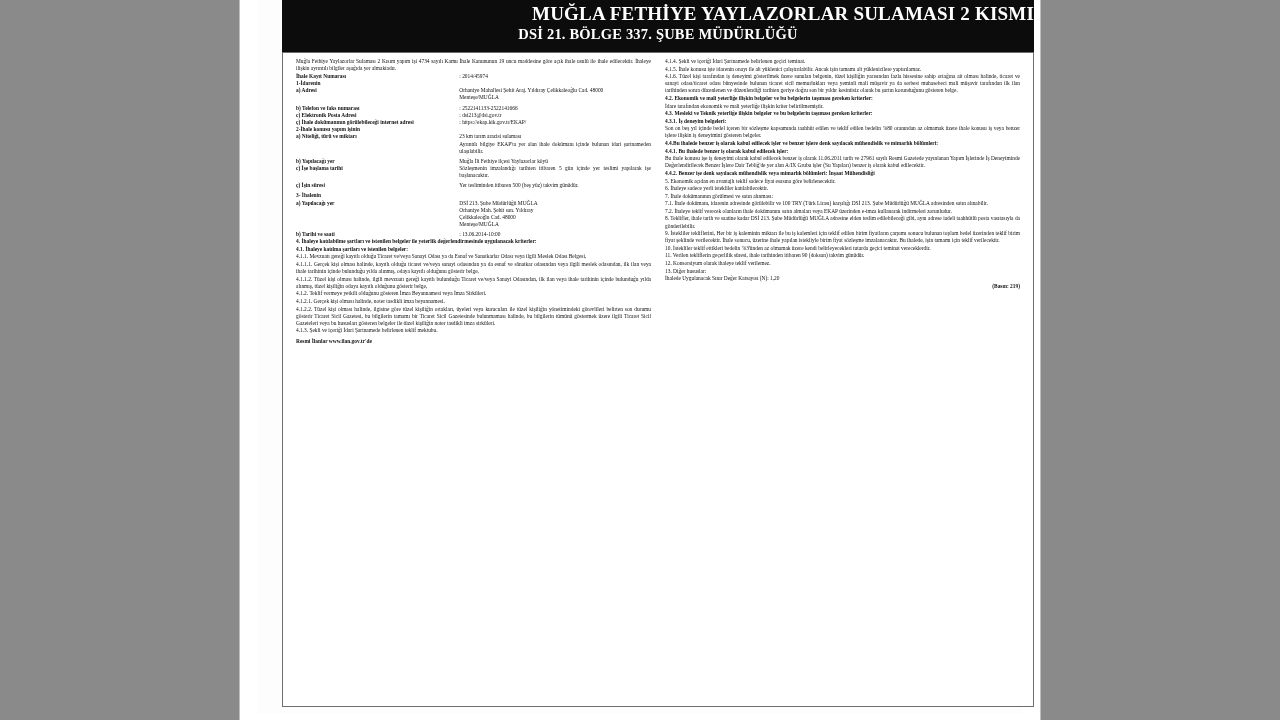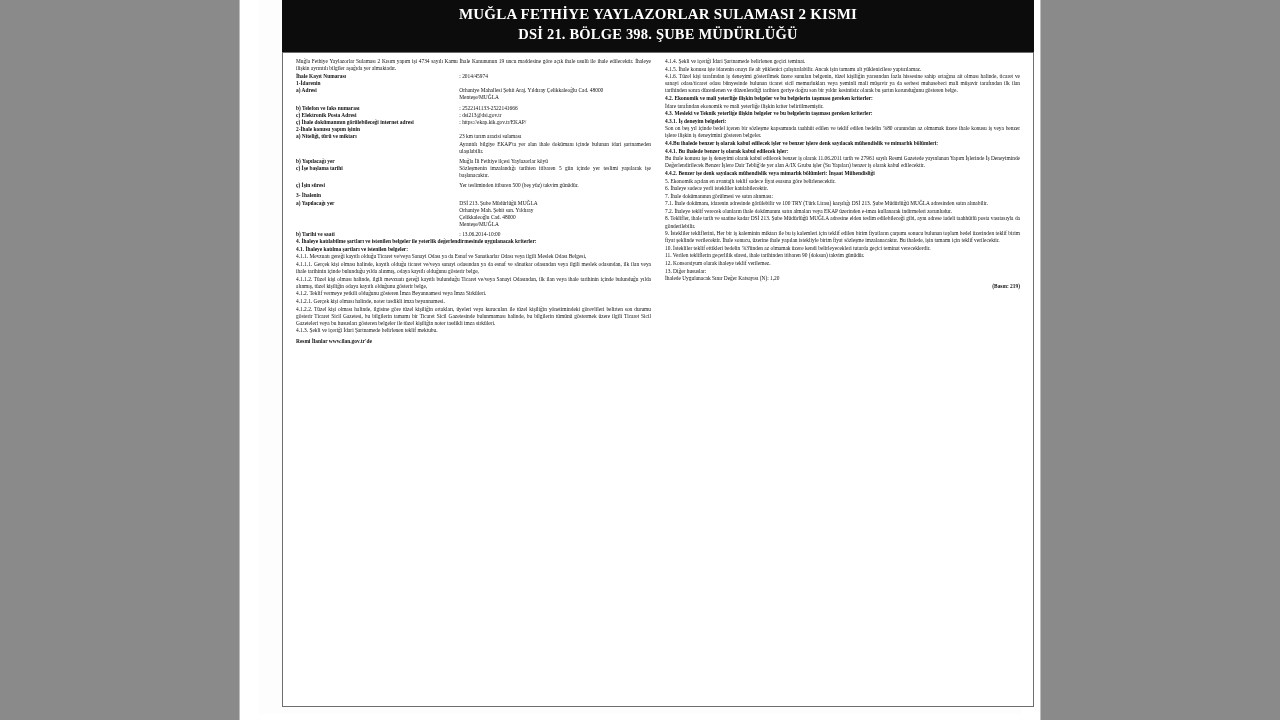--- a/index.html
+++ b/index.html
@@ -45,24 +45,25 @@
     height: 52px;
     background: #0c0c0c;
     color: #ffffff;
     text-align: center;
     padding-top: 4px;
     box-sizing: border-box;
   }
   .header-band .line1 {
     font-family: "Liberation Serif", serif;
     font-weight: bold;
-    font-size: 15px;
+    font-size: 19px;
     letter-spacing: 0.2px;
     line-height: 20px;
     white-space: nowrap;
+    text-align: right;
   }
   .header-band .line2 {
     font-family: "Liberation Serif", serif;
     font-weight: bold;
     font-size: 14.5px;
     letter-spacing: 0.2px;
     line-height: 20px;
     white-space: nowrap;
   }
   
@@ -129,21 +130,21 @@
 
 <div id="page">
   <div class="gray-left"></div>
   <div class="gray-right"></div>
 
   <div class="sheet">
     <div class="paper-inner">
 
       <div class="header-band">
         <div class="line1">MUĞLA FETHİYE YAYLAZORLAR SULAMASI 2 KISMI</div>
-        <div class="line2">DSİ 21. BÖLGE 398. ŞUBE MÜDÜRLÜĞÜ</div>
+        <div class="line2">DSİ 21. BÖLGE 337. ŞUBE MÜDÜRLÜĞÜ</div>
       </div>
 
       <div class="body-frame">
         <div class="cols">
 
           <div class="col left">
             <div class="p">Muğla Fethiye Yaylazorlar Sulaması 2 Kısım yapım işi 4734 sayılı Kamu İhale Kanununun 19 uncu maddesine göre açık ihale usulü ile ihale edilecektir. İhaleye ilişkin ayrıntılı bilgiler aşağıda yer almaktadır.</div>
             <div class="row">
               <div class="lbl b">İhale Kayıt Numarası</div>
               <div class="val">: 2014/45974</div>

